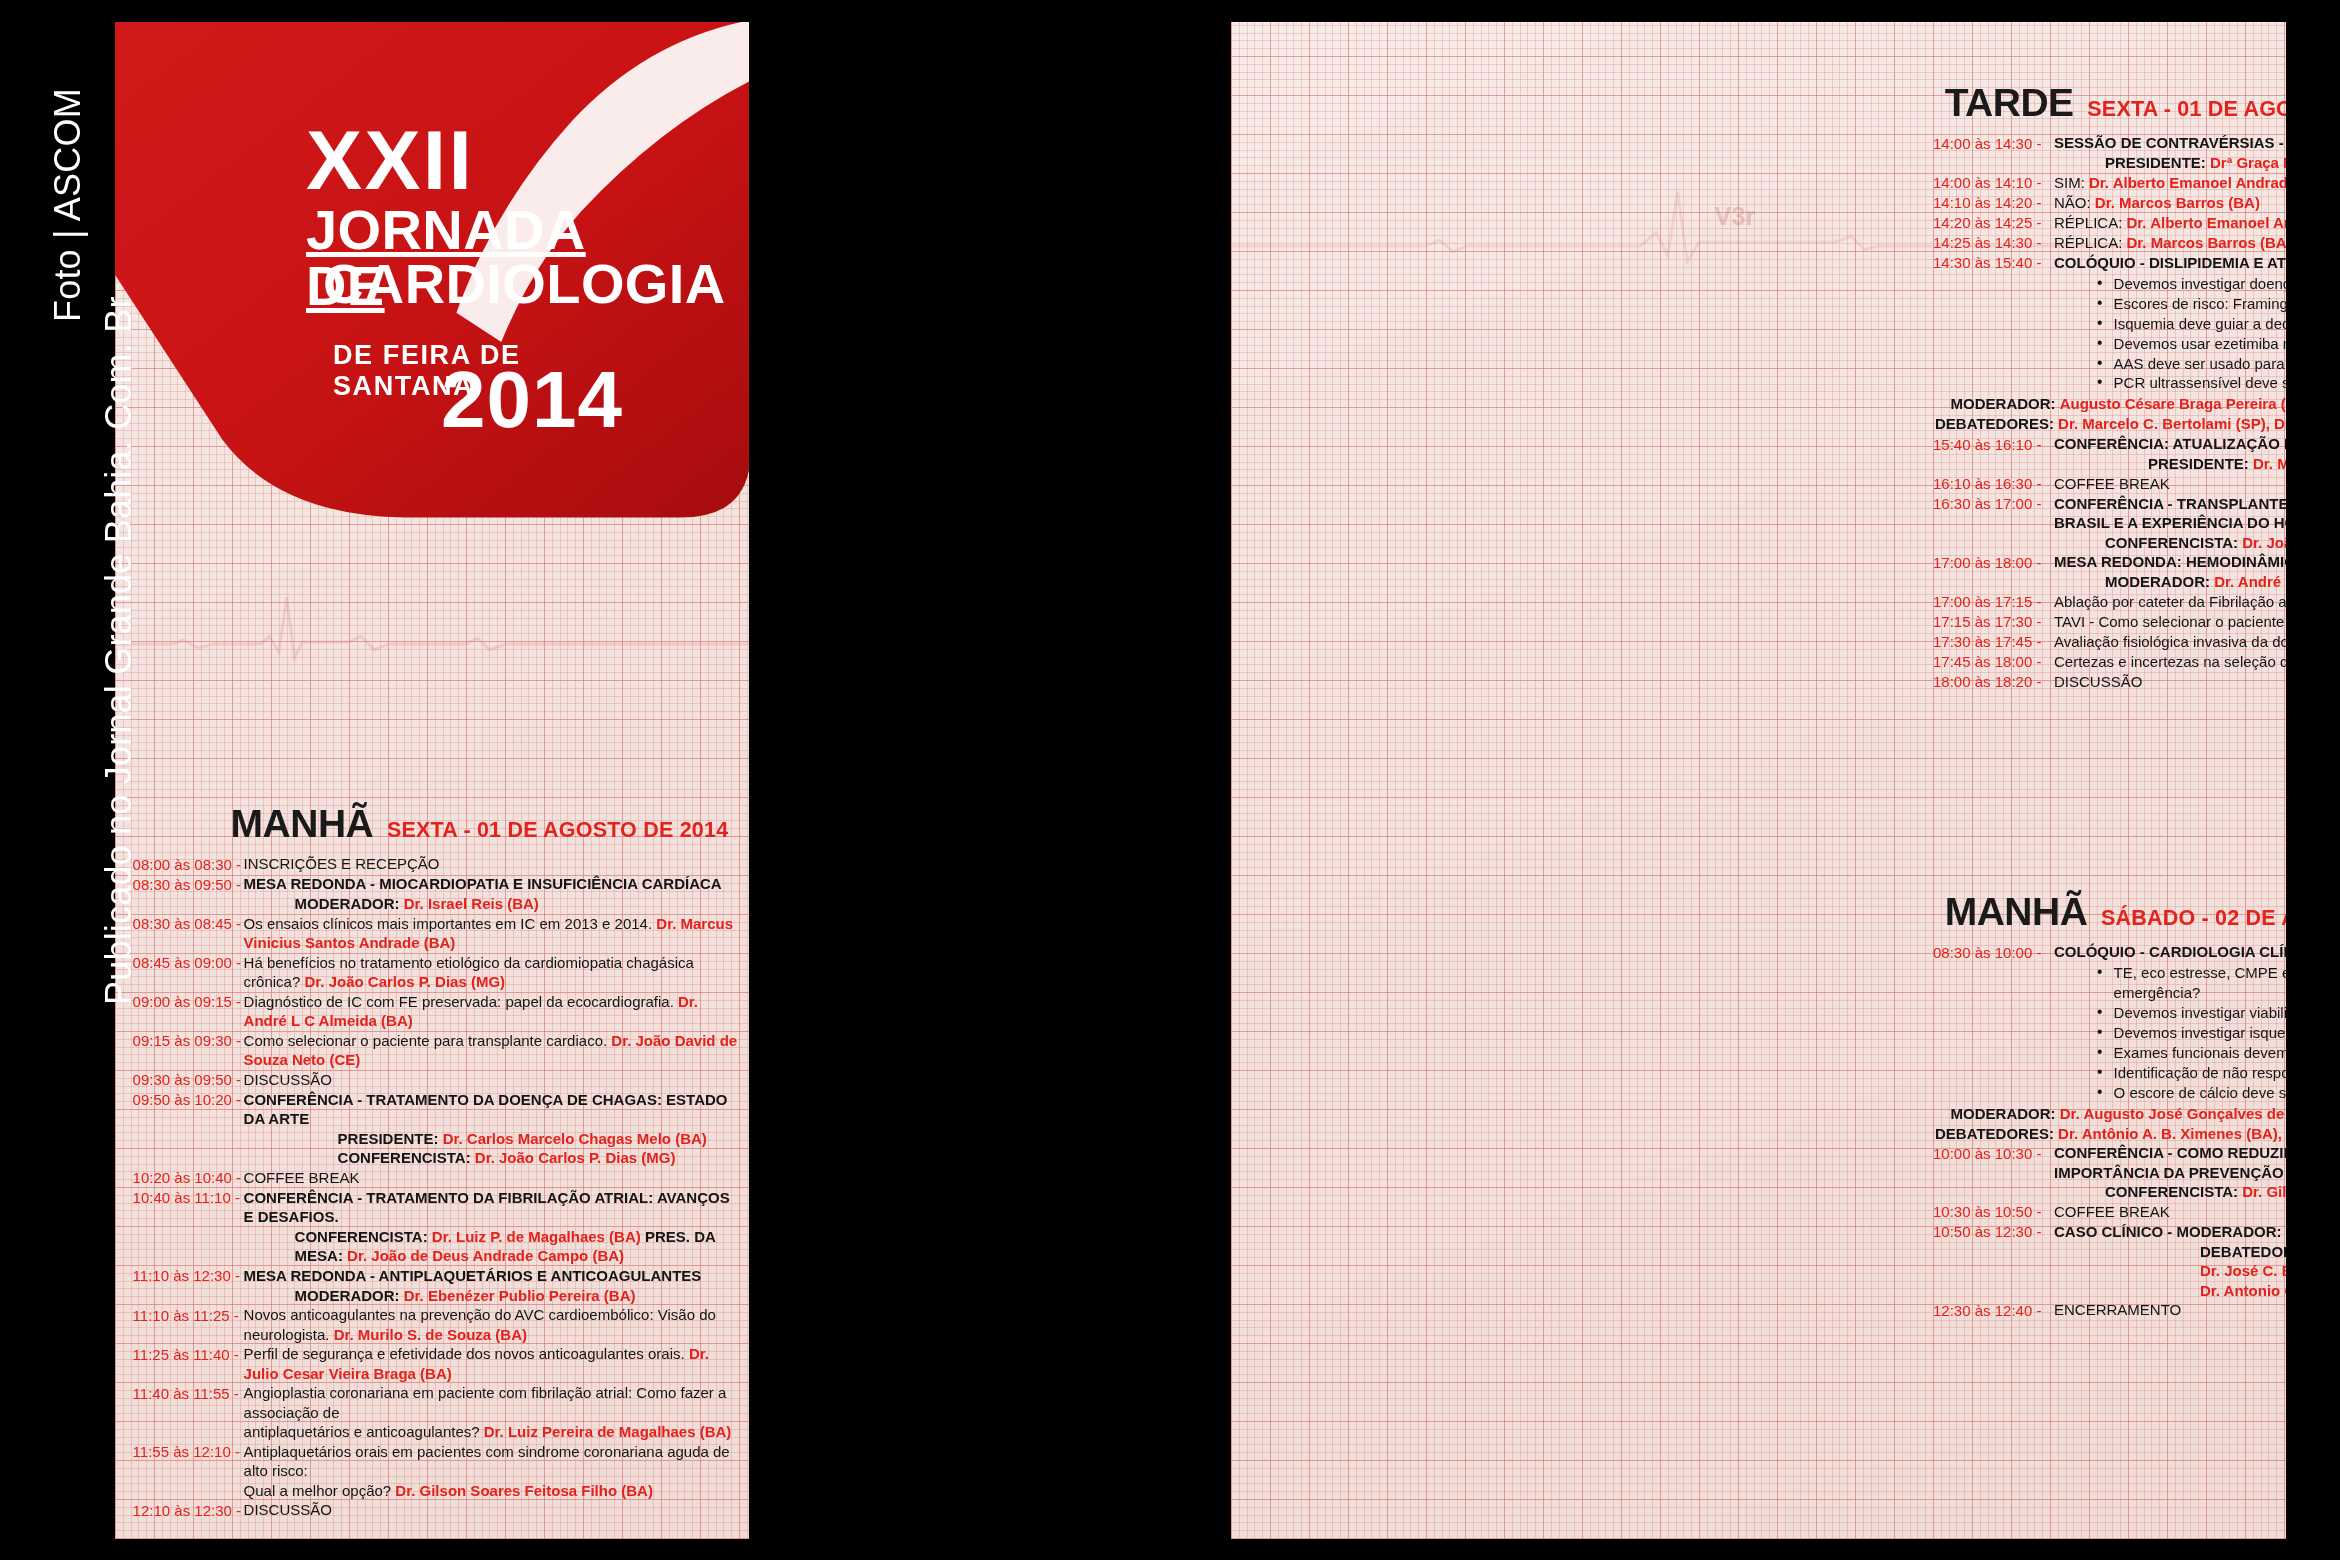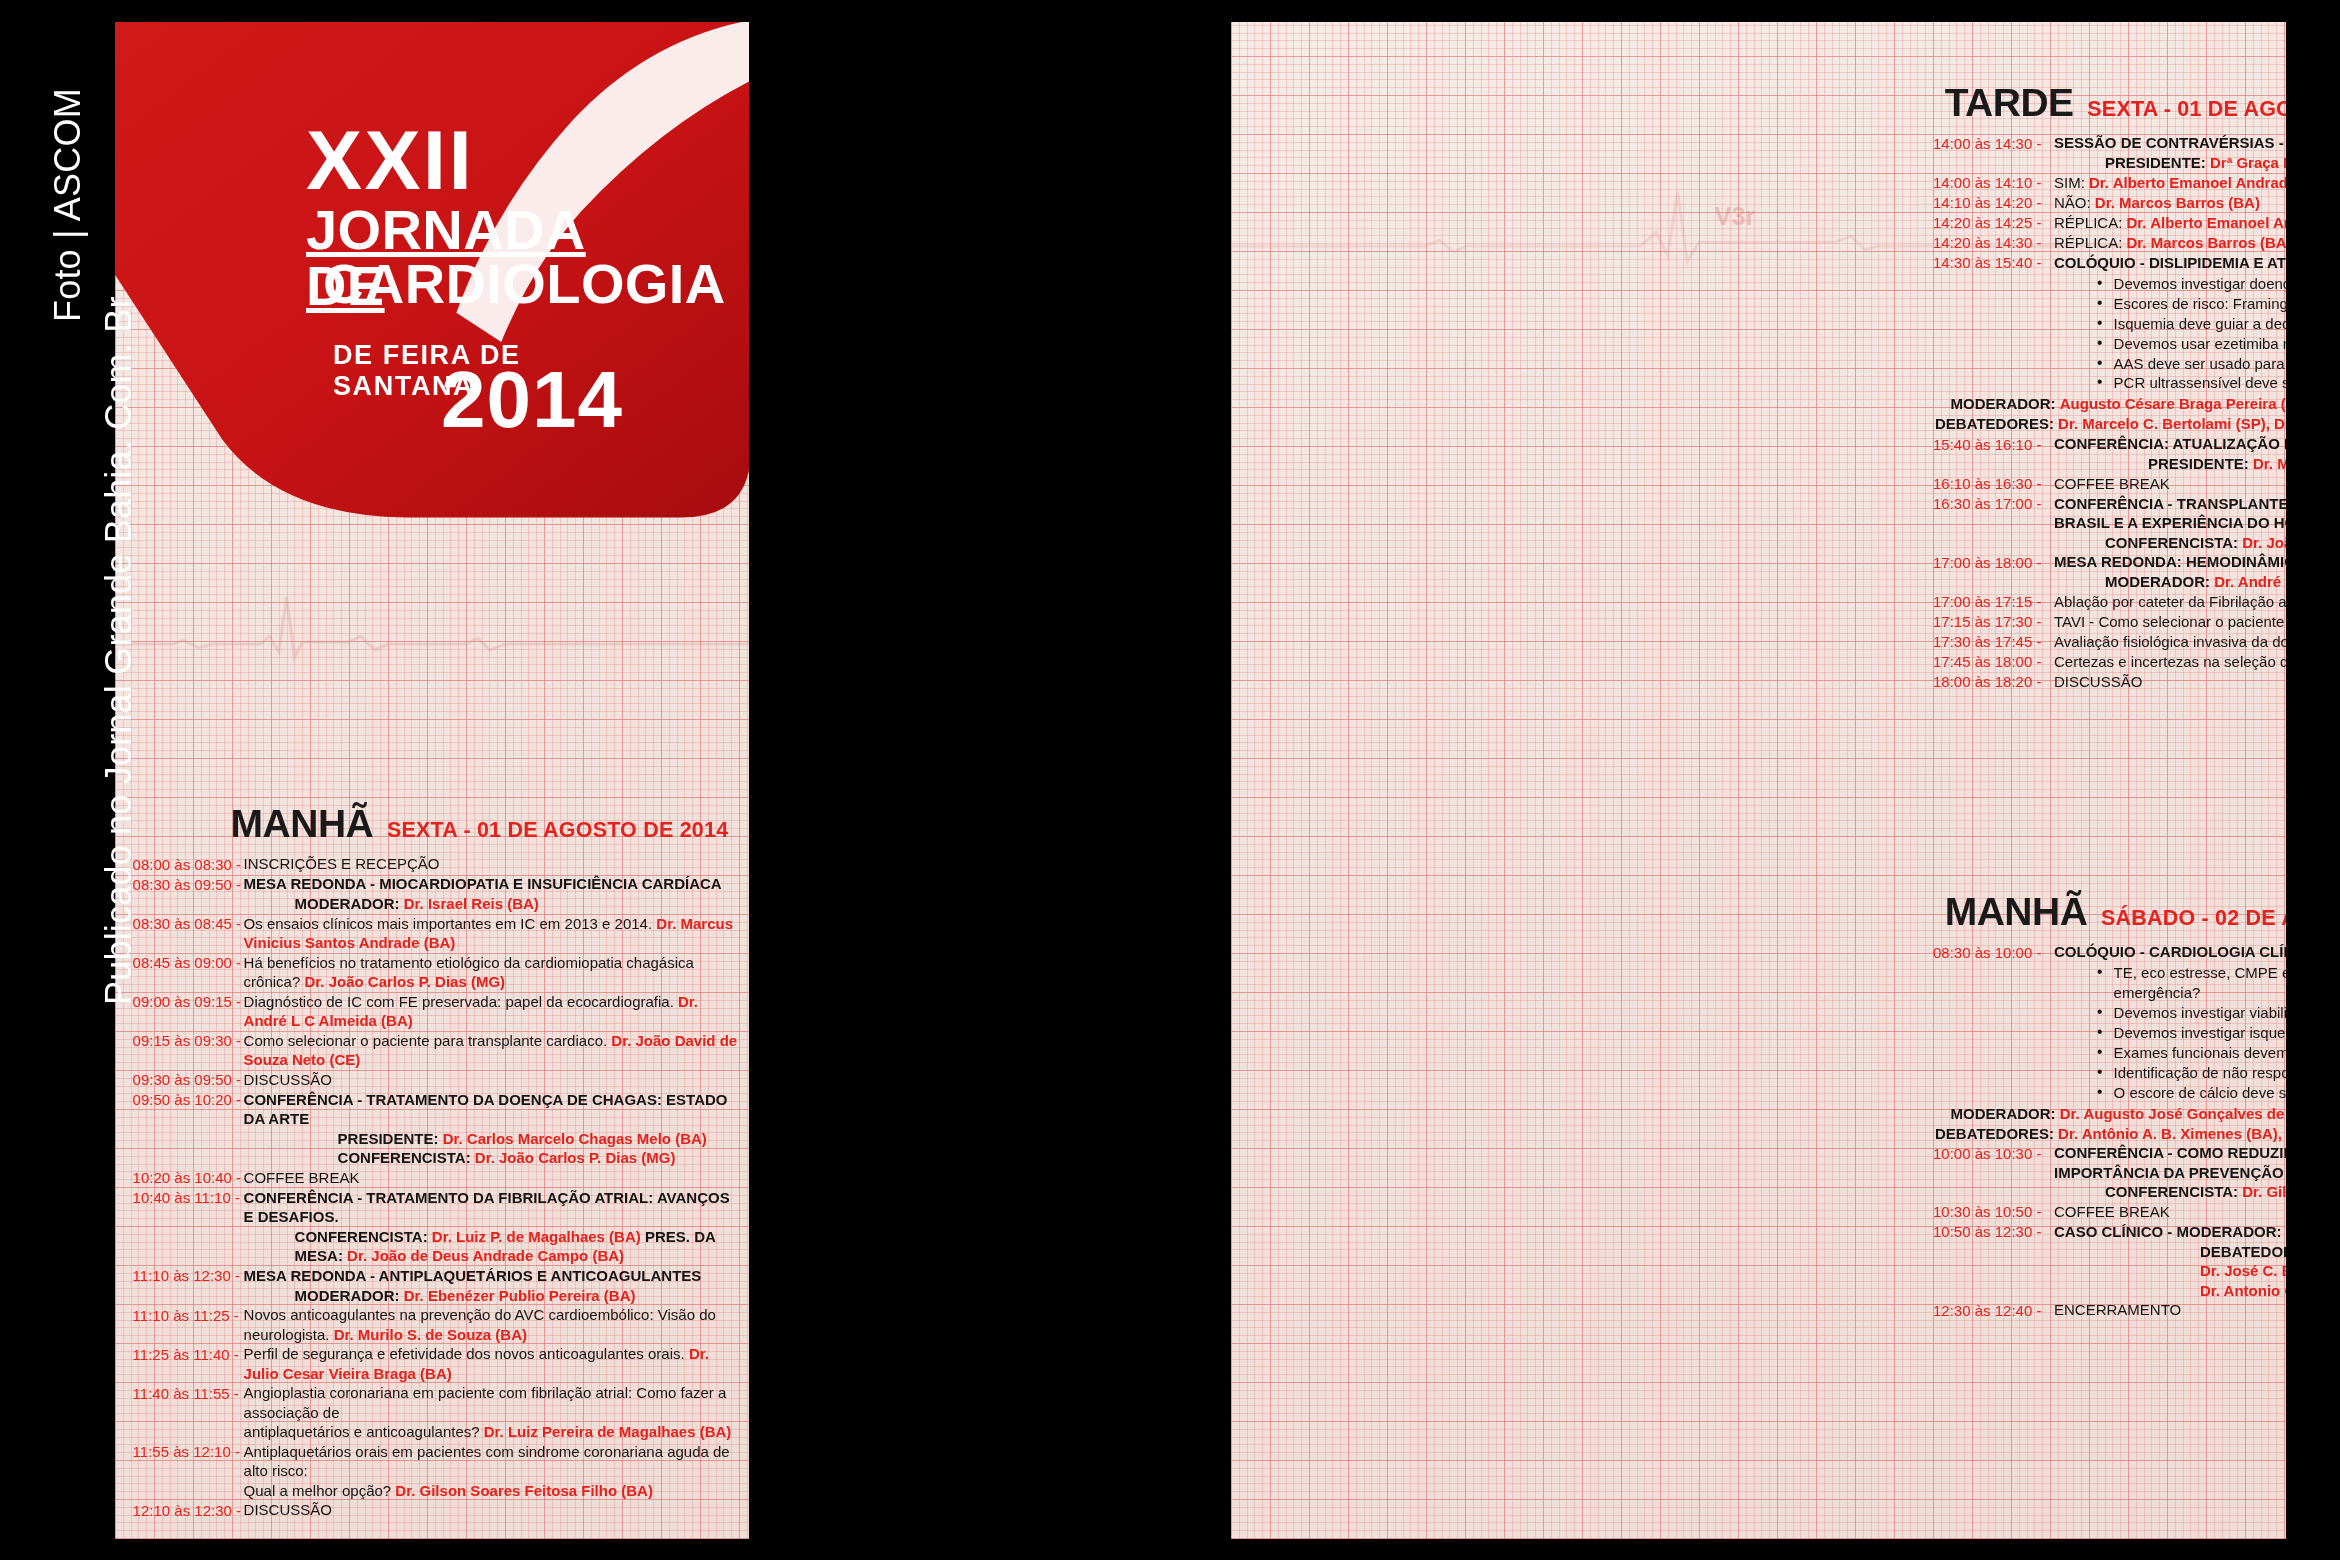--- a/index.html
+++ b/index.html
@@ -371,21 +371,21 @@
       </div>
       <div class="row">
         <div class="time">14:10 às 14:20 -</div>
         <div class="body"><span class="">NÃO:</span> <span class="nm">Dr. Marcos Barros (BA)</span></div>
       </div>
       <div class="row">
         <div class="time">14:20 às 14:25 -</div>
         <div class="body"><span class="">RÉPLICA:</span> <span class="nm">Dr. Alberto Emanoel Andrade Silva (BA)</span></div>
       </div>
       <div class="row">
-        <div class="time">14:20 às 14:30 -</div>
+        <div class="time">14:25 às 14:30 -</div>
         <div class="body"><span class="">RÉPLICA:</span> <span class="nm">Dr. Marcos Barros (BA)</span></div>
       </div>
       <div class="row">
         <div class="time">14:30 às 15:40 -</div>
         <div class="body bold"><span>COLÓQUIO - DISLIPIDEMIA E ATEROSCLEROSE</span> </div>
       </div>
       <ul class="bullets">
         <li>Devemos investigar doença aterosclerótica sub-clínica?</li>
         <li>Escores de risco: Framingham deve ser aposentado?</li>
         <li>Isquemia deve guiar a decisão no tratamento da DAC estável?</li>

